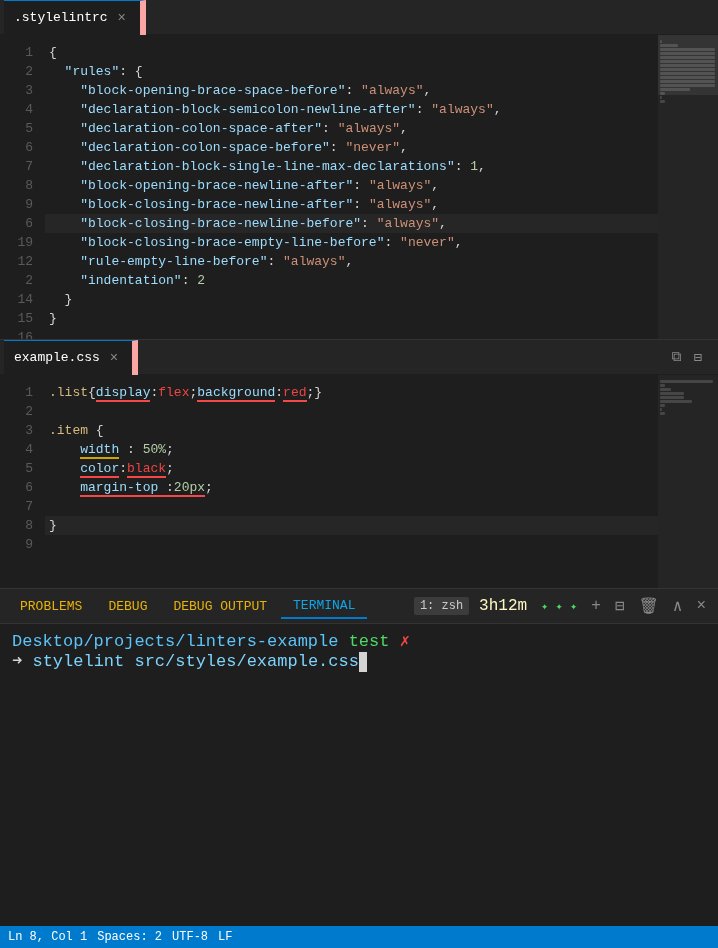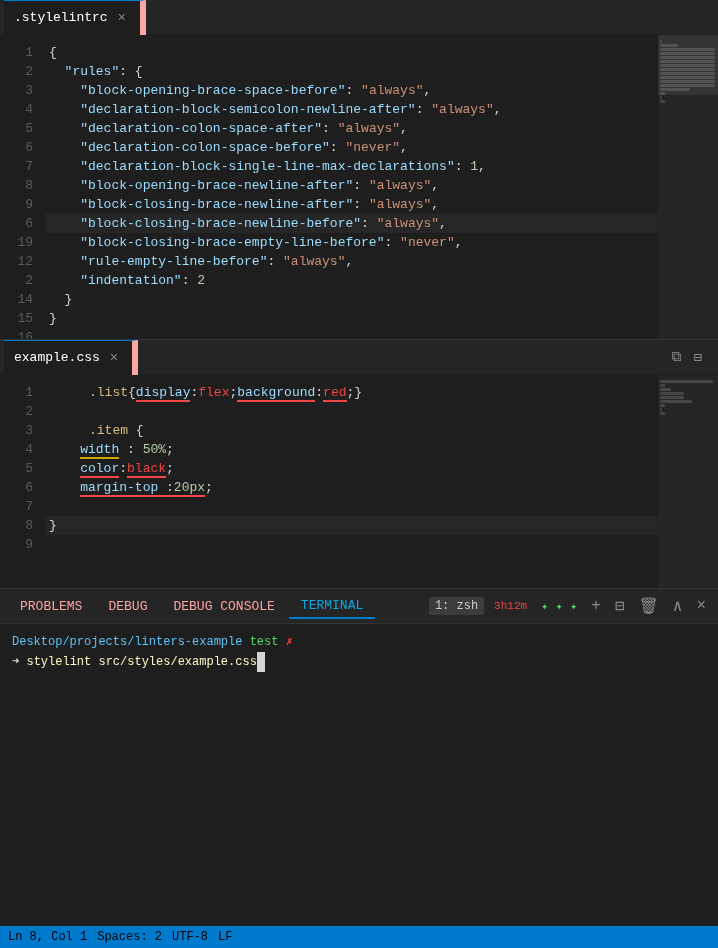--- a/index.html
+++ b/index.html
@@ -135,21 +135,21 @@
       align-items: center;
       background: #252526;
       height: 35px;
       border-bottom: 1px solid #333;
       padding: 0 8px;
       gap: 2px;
     }
 
     .panel-tab {
       padding: 4px 12px;
-      color: #fca5a5;
+      color: #eab308;
       font-size: 13px;
       cursor: pointer;
     }
 
     .panel-tab.active {
       color: #0ea5e9;
       border-bottom: 2px solid #007acc;
     }
 
     .panel-tab-actions {
@@ -163,48 +163,48 @@
     .panel-tab-actions span {
       cursor: pointer;
       font-size: 16px;
       padding: 2px 4px;
     }
 
     .terminal-content {
       flex: 1;
       padding: 8px 12px;
       overflow: hidden;
-      font-size: 12px;
+      font-size: 17px;
     }
 
     .terminal-line {
       line-height: 20px;
     }
 
     .t-path { color: #5bc4fa; }
     .t-branch { color: #4cd964; }
     .t-cross { color: #f44747; }
     .t-prompt { color: #d4d4d4; }
-    .t-cmd { color: #fef9c3; }
+    .t-cmd { color: #7dd3fc; }
     .t-cursor {
       background: #d4d4d4;
       color: #1e1e1e;
       display: inline-block;
       width: 8px;
     }
 
     
     .status-bar {
       height: 22px;
       background: #007acc;
       display: flex;
       align-items: center;
       padding: 0 8px;
       font-size: 12px;
-      color: #000000;
+      color: #ffffff;
       gap: 12px;
       flex-shrink: 0;
     }
 
     .status-left {
       display: flex;
       align-items: center;
       gap: 10px;
     }
 
@@ -262,21 +262,21 @@
 
     
     .editor-with-mini {
       display: flex;
       flex: 1;
       overflow: hidden;
       position: relative;
     }
 
     
-    .css-selector { color: #d7ba7d; margin-left: 40px; }
+    .css-selector { color: #d7ba7d; }
     .css-brace { color: #d4d4d4; }
     .css-prop { color: #9cdcfe; }
     .css-value { color: #ef4444; }
     .css-num { color: #b5cea8; }
     .css-colon { color: #d4d4d4; }
 
     .tab-bar-2 {
       display: flex;
       align-items: center;
       background: #252526;
@@ -376,25 +376,25 @@
           <div class="mini-line" style="width: 5px;"></div>
         </div>
     </div>
   </div>
 </div>
 
 <div class="panel">
   <div class="panel-tabs">
     <div class="panel-tab">PROBLEMS</div>
     <div class="panel-tab">DEBUG</div>
-    <div class="panel-tab">DEBUG CONSOLE</div>
+    <div class="panel-tab">DEBUG OUTPUT</div>
     <div class="panel-tab active">TERMINAL</div>
     <div class="panel-tab-actions">
       <span style="font-size:12px;color:#ccc;padding:2px 6px;background:#3c3c3c;border-radius:2px;cursor:pointer;">1: zsh</span>
-      <span style="font-size:11px;color:#ef4444;">3h12m</span>
+      <span style="font-size:16px;color:#fef9c3;">3h12m</span>
       <span style="color:#4cd964;font-size:12px;">✦ ✦ ✦</span>
       <span style="cursor:pointer;">+</span>
       <span style="cursor:pointer;">⊟</span>
       <span style="cursor:pointer;">🗑</span>
       <span style="cursor:pointer;">∧</span>
       <span style="cursor:pointer;">×</span>
     </div>
   </div>
   <div class="terminal-content">
     <div class="terminal-line">

